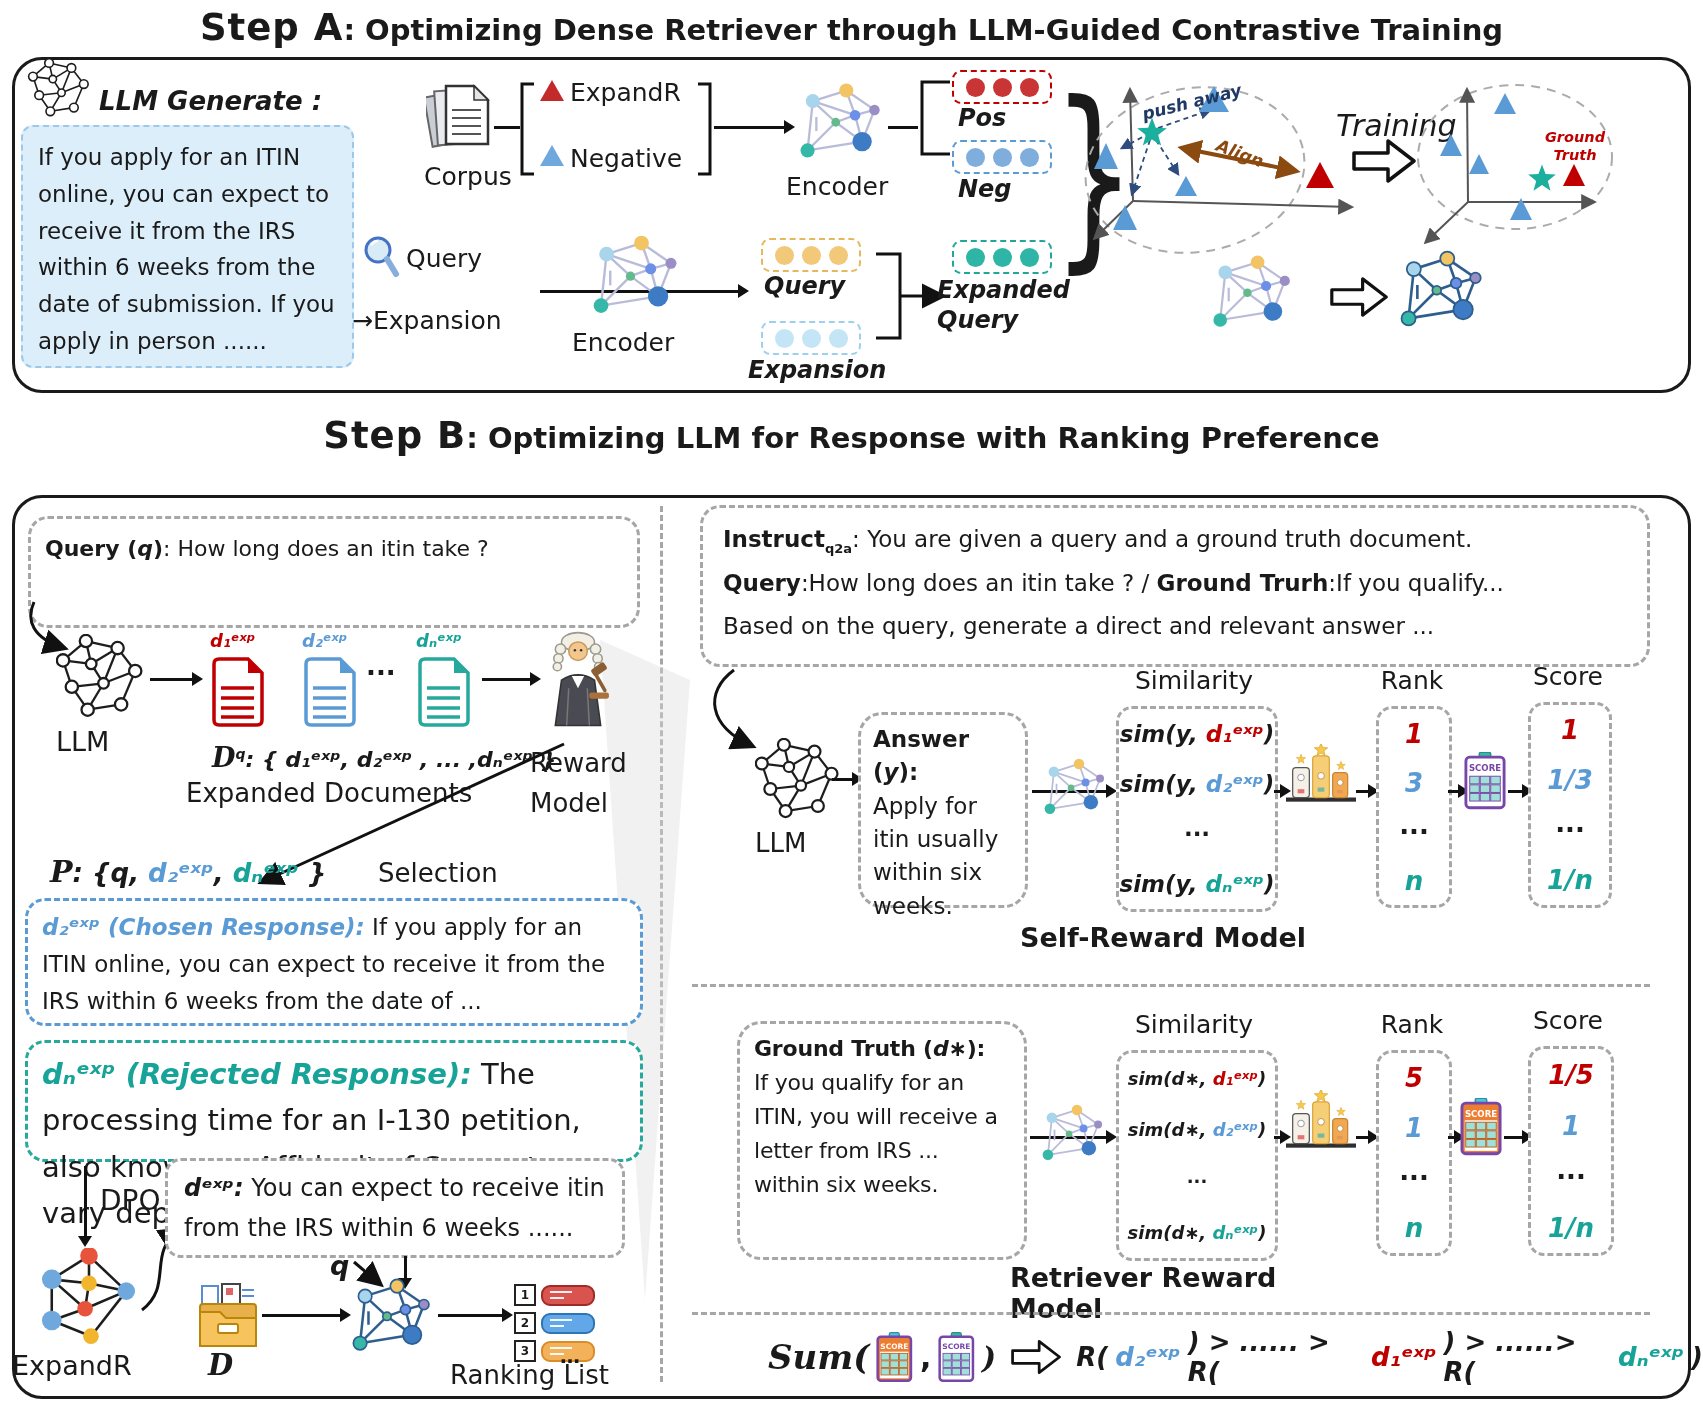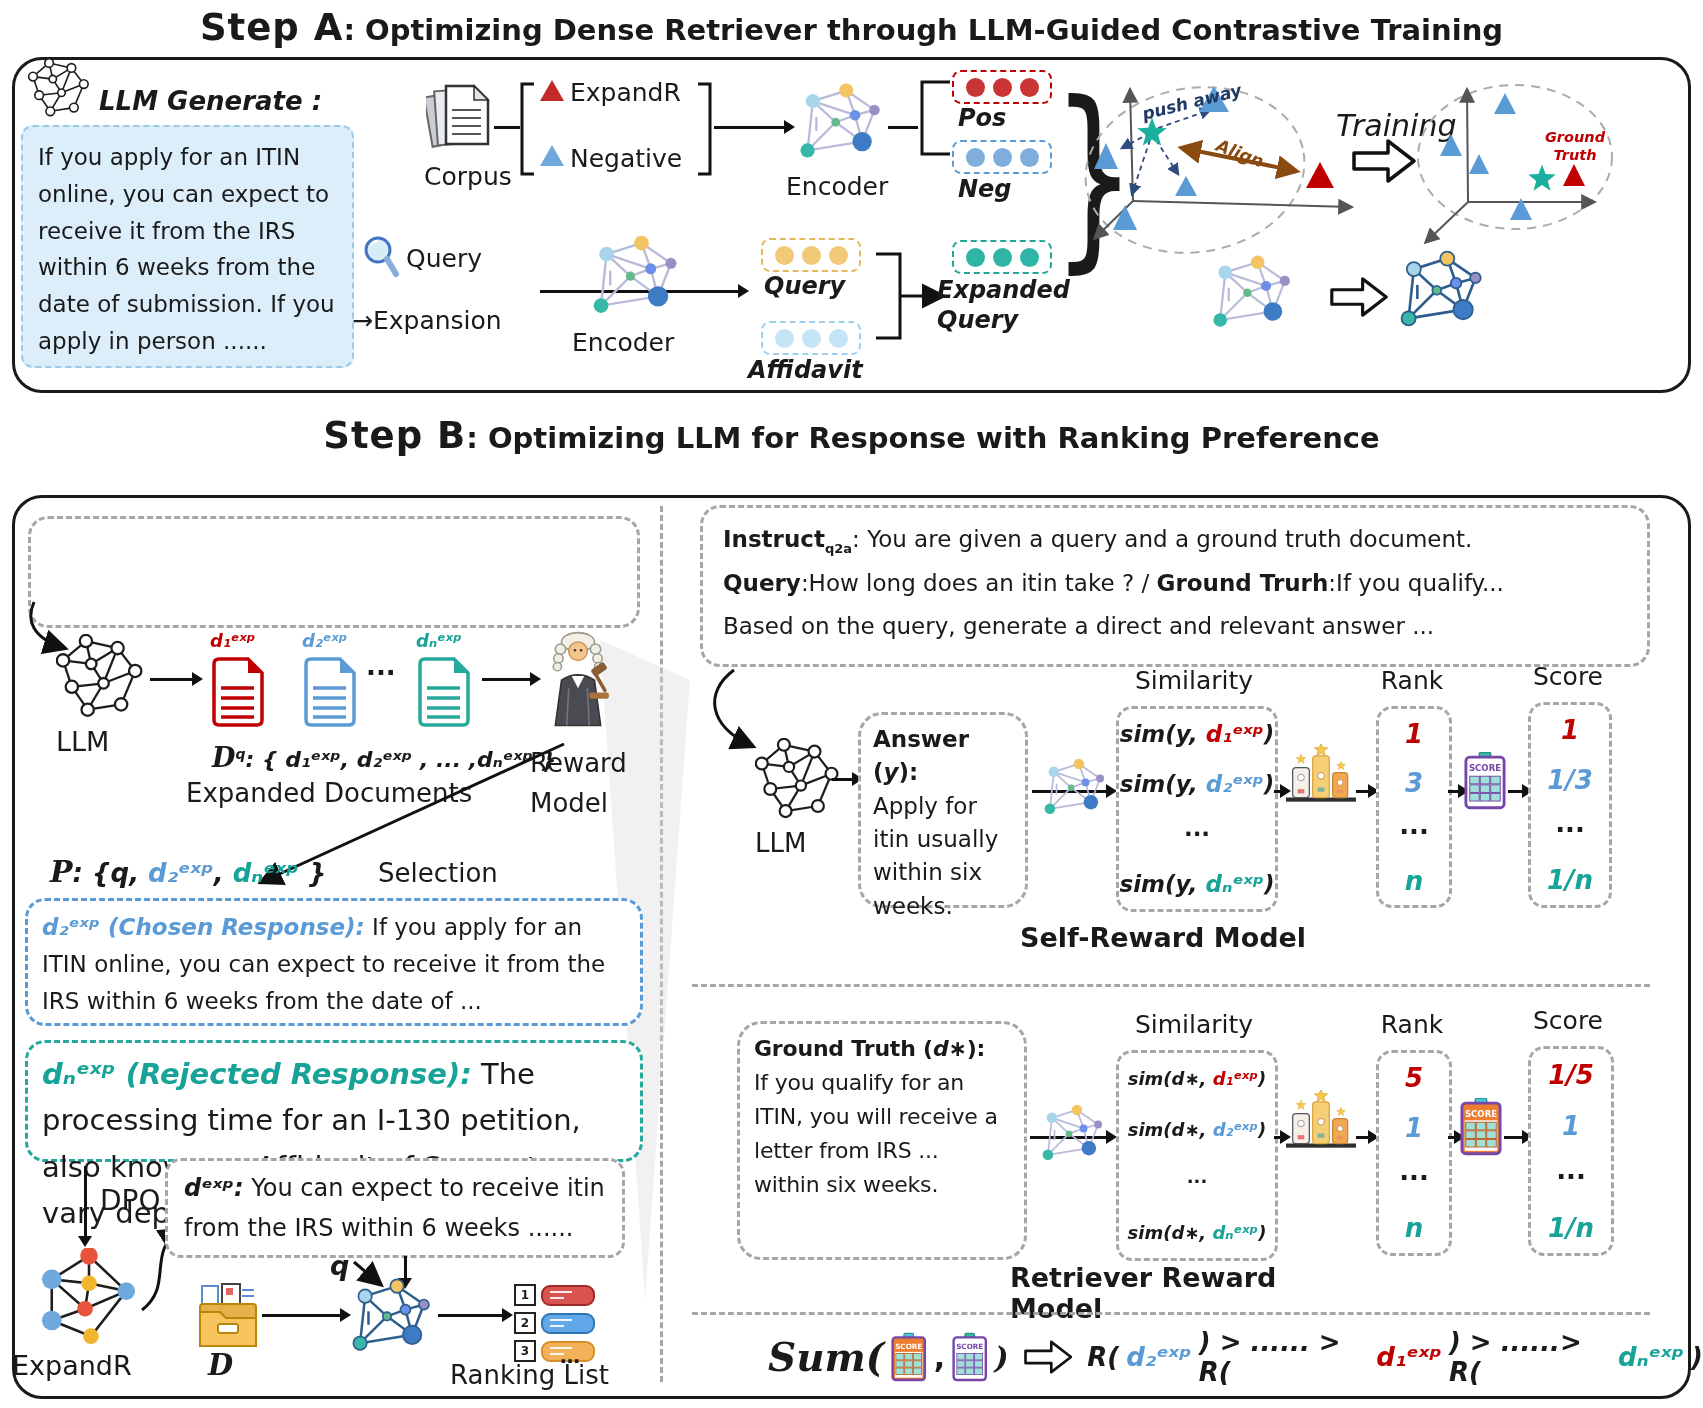--- a/index.html
+++ b/index.html
@@ -261,21 +261,21 @@
   <span class="dot" style="background:#F2C879"></span>
   <span class="dot" style="background:#F2C879"></span>
   <span class="dot" style="background:#F2C879"></span>
 </div>
 <div class="abs ctr bi" style="left:764px;top:272px;width:90px;font-size:24px">Query</div>
 <div class="vec" style="left:761px;top:321px;width:96px;height:30px;border-color:#9CD0EC">
   <span class="dot" style="background:#C4E5F6"></span>
   <span class="dot" style="background:#C4E5F6"></span>
   <span class="dot" style="background:#C4E5F6"></span>
 </div>
-<div class="abs ctr bi" style="left:748px;top:356px;width:125px;font-size:24px">Affidavit</div>
+<div class="abs ctr bi" style="left:748px;top:356px;width:125px;font-size:24px">Expansion</div>
 
 <svg class="abs" style="left:874px;top:248px;width:80px;height:96px">
   <polyline points="2,6 26,6 26,90 2,90" fill="none" stroke="#111" stroke-width="3"></polyline>
   <line x1="26" y1="48" x2="68" y2="48" stroke="#111" stroke-width="3" marker-end="url(#ahB)"></line>
 </svg>
 <div class="vec" style="left:952px;top:240px;width:96px;height:30px;border-color:#21A799">
   <span class="dot" style="background:#2FB5A5"></span>
   <span class="dot" style="background:#2FB5A5"></span>
   <span class="dot" style="background:#2FB5A5"></span>
 </div>
@@ -341,20 +341,21 @@
 </div>
 
 <div class="abs panel" style="left:12px;top:495px;width:1673px;height:898px"></div>
 <div class="abs" style="left:660px;top:506px;height:876px;border-left:3px dashed #A6A6A6"></div>
 
 <svg class="abs" style="left:555px;top:620px;width:160px;height:700px;pointer-events:none">
   <polygon points="45,20 135,60 90,680" fill="#D9D9D9" opacity="0.38"></polygon>
 </svg>
 
 <div class="abs gdash" style="left:28px;top:516px;width:612px;height:112px;padding:10px 14px;box-sizing:border-box;font-size:22px;line-height:1.85">
+  <div><span class="b">Query (</span><span class="bi">q</span><span class="b">)</span><span>: How long does an itin take ?</span></div>
 </div>
 
 <svg class="abs" style="left:24px;top:600px;width:50px;height:54px">
   <path d="M10,2 C2,20 8,38 40,48" fill="none" stroke="#111" stroke-width="3" marker-end="url(#ahB)"></path>
 </svg>
 <svg class="abs" style="left:56px;top:634px;width:88px;height:88px">
       <use href="#netO"></use>
     </svg>
 <div class="abs ctr" style="left:56px;top:726px;width:88px;font-size:27px">LLM</div>
 <div class="arr" style="left:150px;top:678px;width:44px"></div>
@@ -662,21 +663,21 @@
   <div class="c-red">1/5</div>
   <div class="c-blue">1</div>
   <div style="font-style:normal">···</div>
   <div class="c-teal">1/n</div>
 </div>
 
 <div class="abs ctr b" style="left:1010px;top:1262px;width:360px;font-size:27px">Retriever Reward Model</div>
 <div class="abs" style="left:692px;top:1312px;width:958px;border-top:3px dashed #A6A6A6"></div>
 
 <div class="sumrow" style="left:768px;top:1326px;height:62px">
-  <span class="script" style="font-size:39px">Sum(</span>
+  <span class="script" style="font-size:34px">Sum(</span>
   <svg style="width:38px;height:53px" viewBox="0 0 44 60">
     <rect x="16" y="0" width="12" height="9" rx="2" fill="#4FC3D9" stroke="#2A8FA4" stroke-width="1.5"></rect>
     <rect x="2" y="5" width="40" height="53" rx="4" fill="#ED7D31" stroke="#7646A8" stroke-width="3"></rect>
     <text x="22" y="20" text-anchor="middle" font-size="9" font-weight="bold" fill="#fff">SCORE</text>
     <rect x="5" y="23" width="34" height="32" fill="#fff"></rect>
     <g fill="#9FE0D8" stroke="#B95C1B" stroke-width="1">
       <rect x="6" y="25" width="10" height="8"></rect>
           <rect x="17" y="25" width="10" height="8"></rect>
           <rect x="28" y="25" width="10" height="8"></rect>
       <rect x="6" y="34" width="10" height="8"></rect>

